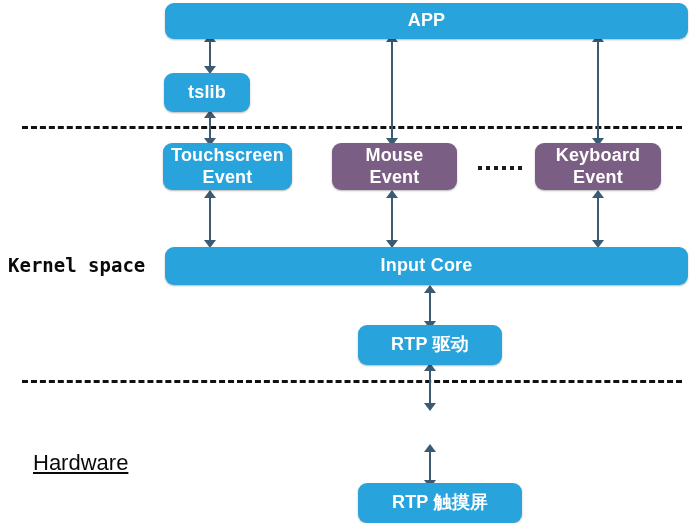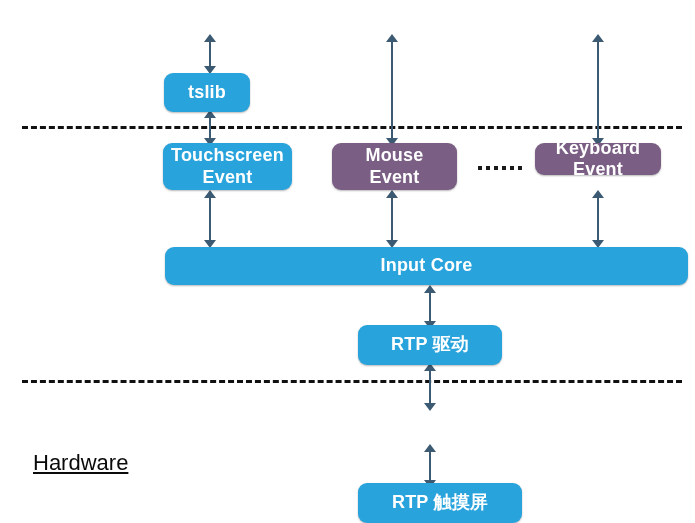--- a/index.html
+++ b/index.html
@@ -107,20 +107,21 @@
     height: 4px;
     background: #1a1a1a;
   }
 </style>
 </head>
 <body>
 
 <div id="stage">
 
 
+  <div class="layer-label mono" style="left:8px; top:256px;">Kernel space</div>
 
   <div class="layer-label sans" style="left:33px; top:452px;">Hardware</div>
 
   <div class="divider" style="left:22px; top:126px; width:660px;"></div>
   <div class="divider" style="left:22px; top:380px; width:660px;"></div>
 
   <div class="arrow" style="left:203px; top:34px; height:40px;">
     <div class="head up"></div>
     <div class="shaft"></div>
     <div class="head down"></div>
@@ -173,20 +174,23 @@
     <div class="shaft"></div>
     <div class="head down"></div>
   </div>
 
   <div class="arrow" style="left:423px; top:444px; height:44px;">
     <div class="head up"></div>
     <div class="shaft"></div>
     <div class="head down"></div>
   </div>
 
+  <div class="node blue" style="left:165px; top:3px; width:523px; height:36px;">
+    <span class="lbl">APP</span>
+  </div>
 
   <div class="node blue" style="left:164px; top:73px; width:86px; height:39px;">
     <span class="lbl">tslib</span>
   </div>
 
   <div class="node blue" style="left:163px; top:143px; width:129px; height:47px;">
     <span class="lbl">Touchscreen<br>Event</span>
   </div>
 
   <div class="node purple" style="left:332px; top:143px; width:125px; height:47px;">
@@ -195,21 +199,21 @@
 
   <div class="ellipsis" style="left:478px; top:166px;">
     <i></i>
       <i></i>
       <i></i>
       <i></i>
       <i></i>
       <i></i>
   </div>
 
-  <div class="node purple" style="left:535px; top:143px; width:126px; height:32px;">
+  <div class="node purple" style="left:535px; top:143px; width:126px; height:47px;">
     <span class="lbl">Keyboard<br>Event</span>
   </div>
 
   <div class="node blue" style="left:358px; top:325px; width:144px; height:40px;">
     <span class="lbl">RTP 驱动</span>
   </div>
 
   <div class="node blue" style="left:165px; top:247px; width:523px; height:38px;">
     <span class="lbl">Input Core</span>
   </div>

